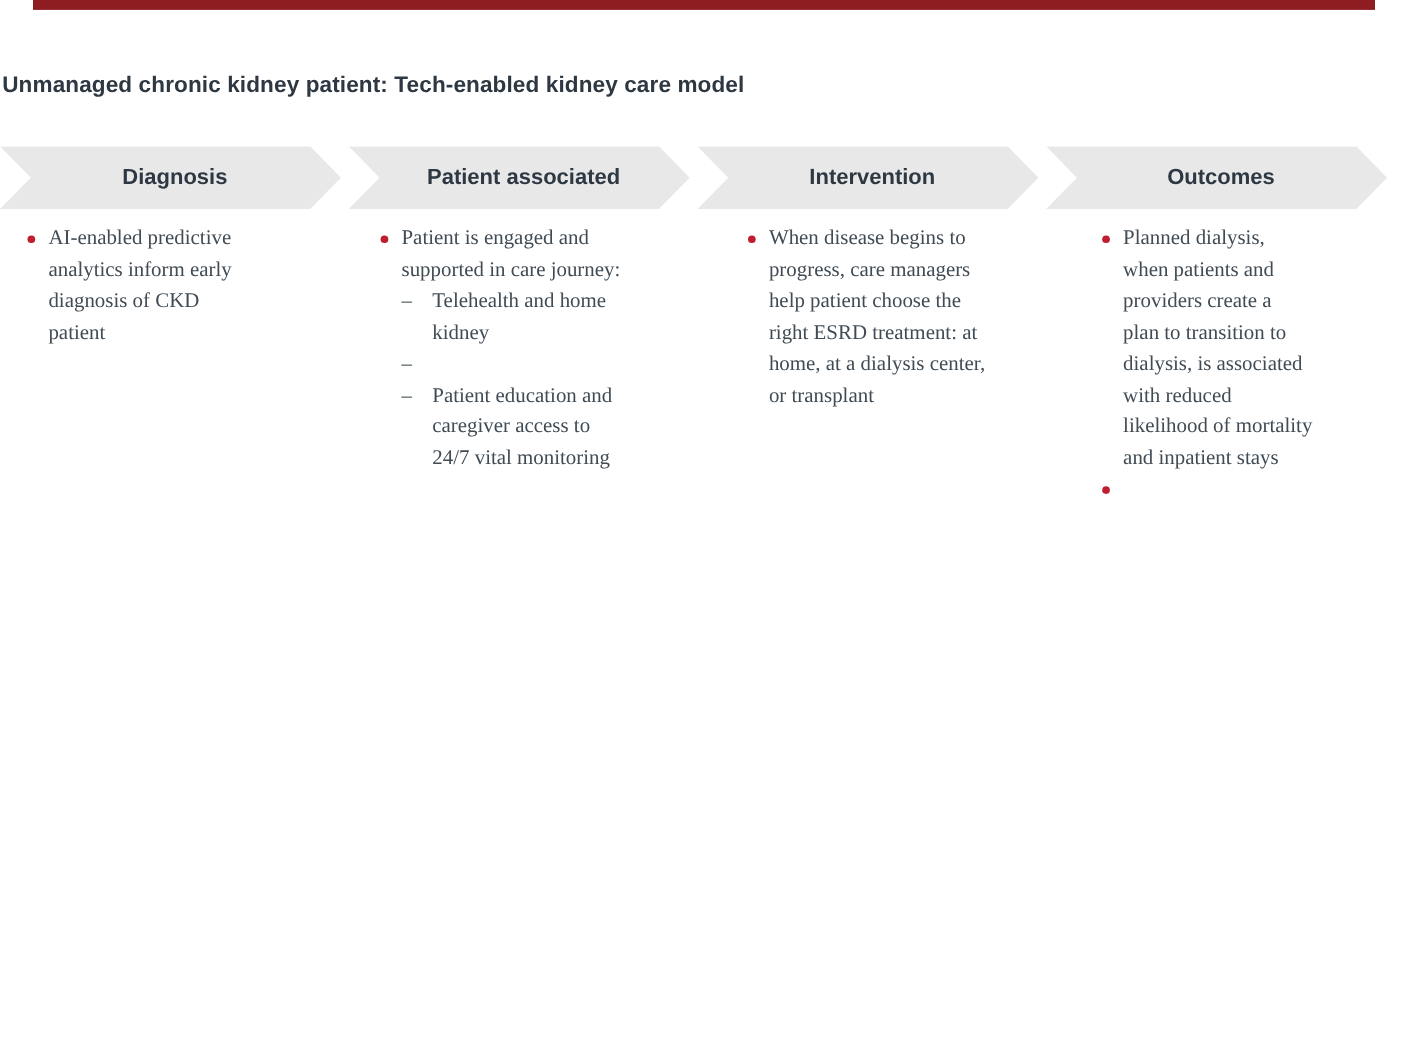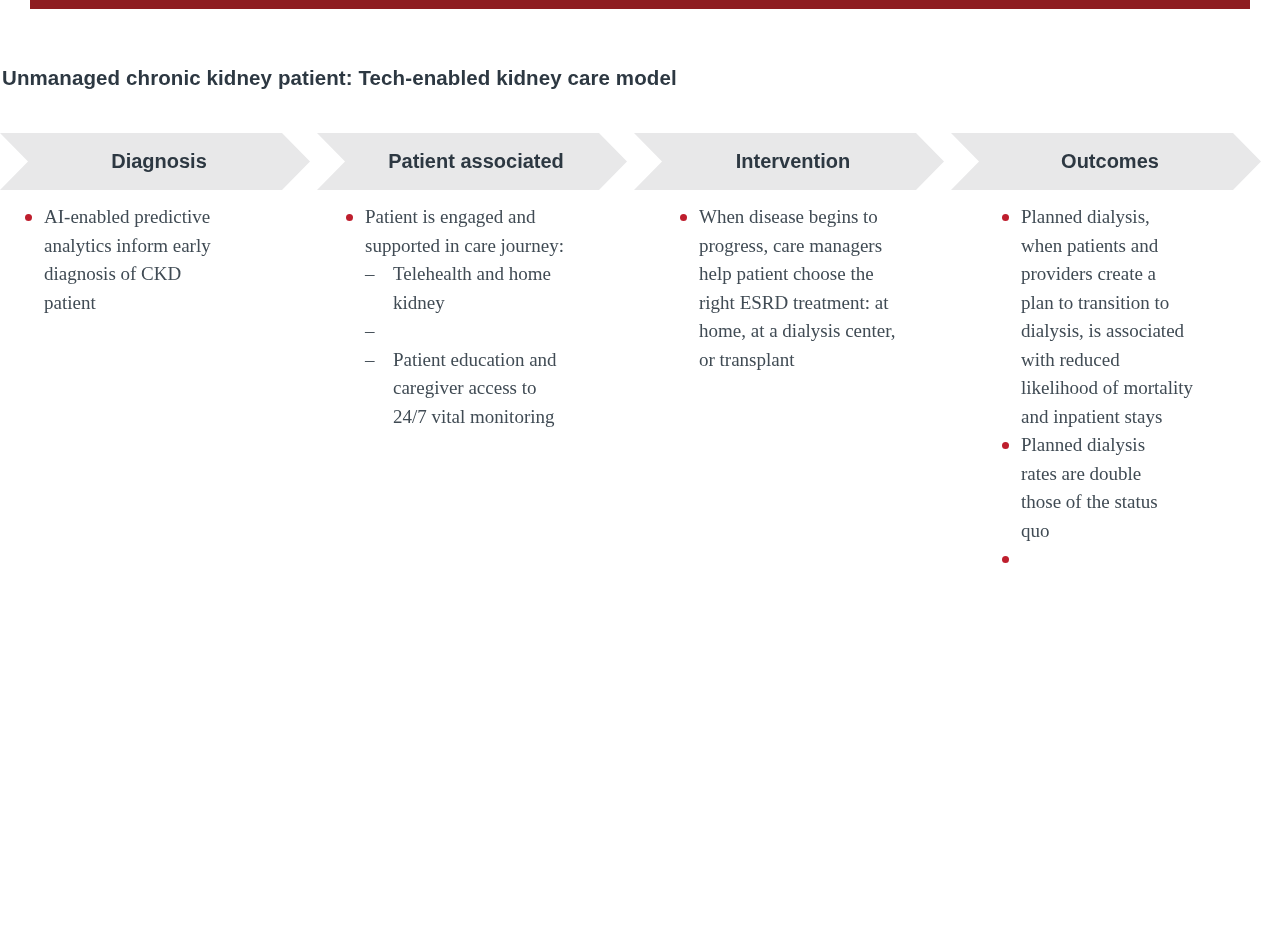--- a/index.html
+++ b/index.html
@@ -138,23 +138,16 @@
 when patients and
 providers create a
 plan to transition to
 dialysis, is associated
 with reduced
 likelihood of mortality
 and inpatient stays</span>
       </div>
       <div class="item bullet">
         <span class="marker"></span>
-        <span class="txt">Planned dialysis
-rates are double
-those of the status
-quo</span>
-      </div>
-      <div class="item bullet">
-        <span class="marker"></span>
       </div>
     </div>
 
 </div>
 
 </body></html>

